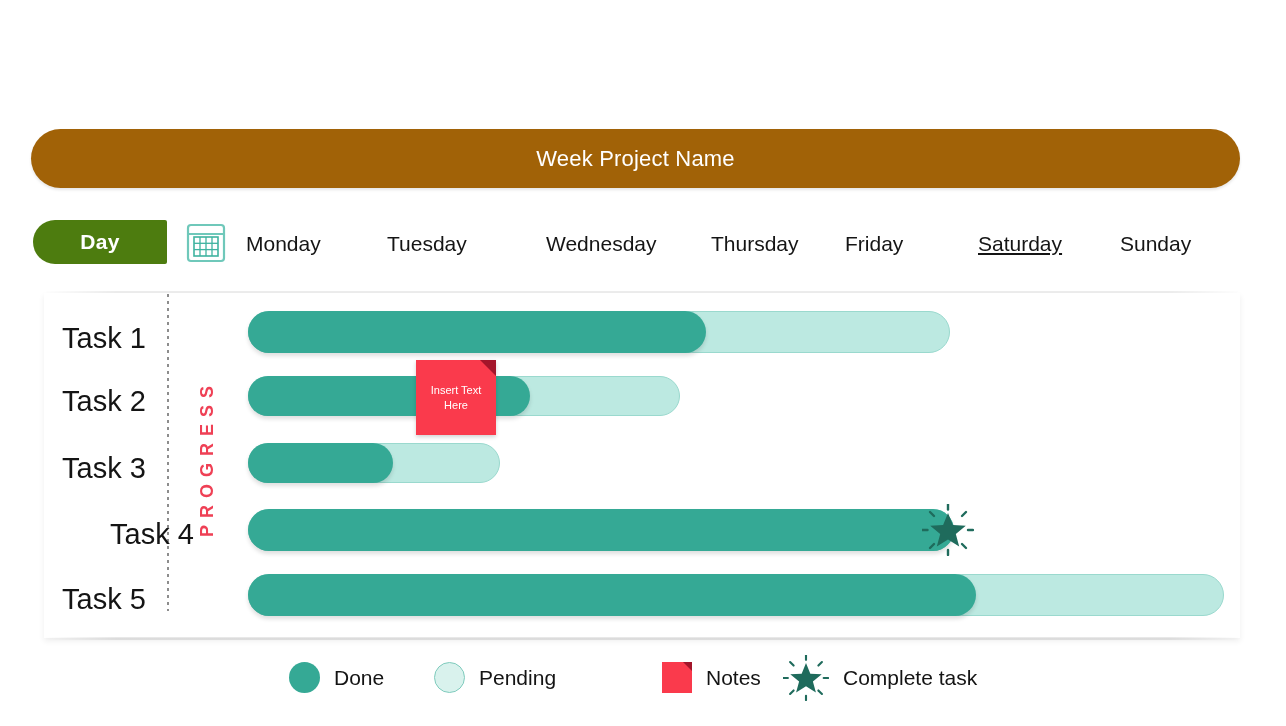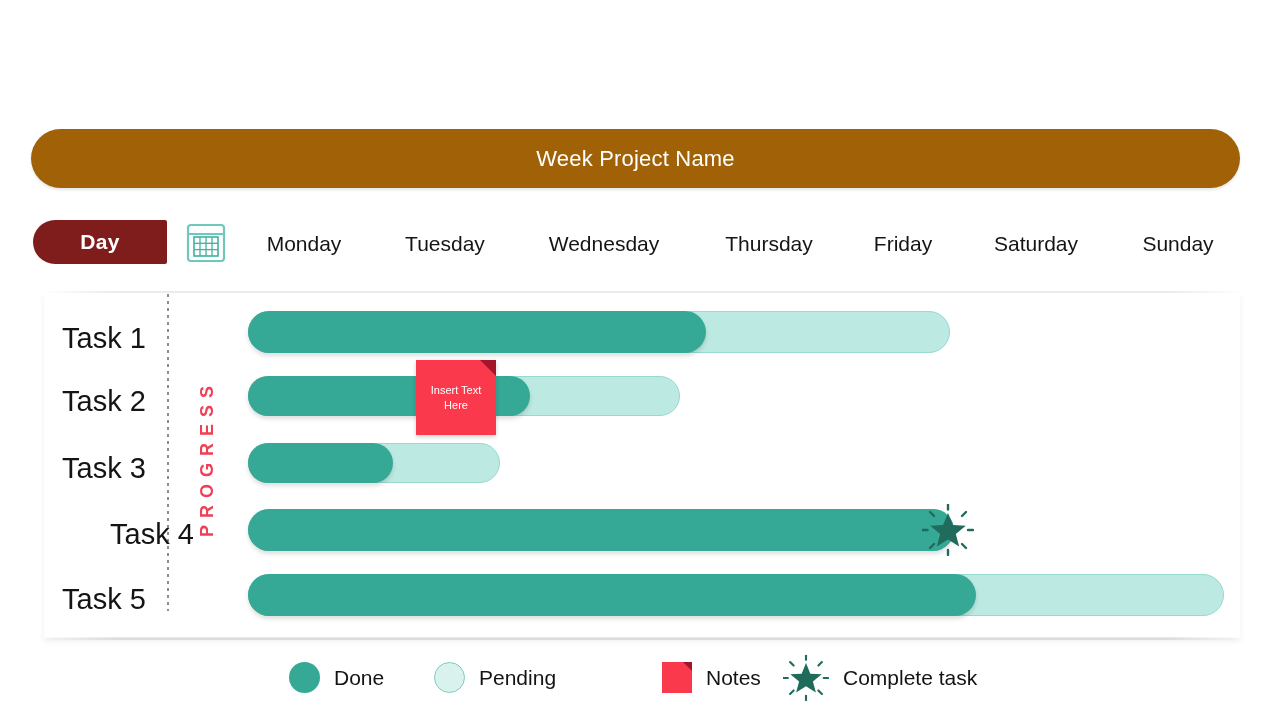--- a/index.html
+++ b/index.html
@@ -66,21 +66,21 @@
     top: 220px;
     width: 1286px;
     height: 48px;
   }
   .day-pill {
     position: absolute;
     left: 33px;
     top: 0px;
     width: 134px;
     height: 44px;
-    background: #7f1d1d;
+    background: #4d7c0f;
     border-top-left-radius: 22px;
     border-bottom-left-radius: 22px;
     border-top-right-radius: 2px;
     border-bottom-right-radius: 2px;
   }
   .day-pill span {
     position: absolute;
     left: 0; right: 0;
     top: 50%;
     transform: translateY(-50%);
@@ -96,21 +96,21 @@
     top: 222px;
     width: 42px;
     height: 42px;
   }
   .weekday {
     position: absolute;
     top: 6px;
     font-size: 21px;
     color: #151515;
     white-space: nowrap;
-    text-align: center;
+    padding-left: 32px;
   }
 
   
   .hdr-rule {
     position: absolute;
     left: 44px;
     top: 291px;
     width: 1196px;
     height: 3px;
     background: linear-gradient(to right, rgba(0,0,0,0.00), rgba(0,0,0,0.07) 6%, rgba(0,0,0,0.07) 94%, rgba(0,0,0,0.00));
@@ -287,21 +287,21 @@
       <line x1="27" y1="15" x2="27" y2="34" stroke="#3FB3A0" stroke-width="1.3"></line>
     </svg>
   </div>
 
   <div id="weekdays-host" style="position: absolute; left: 0px; top: 226px; width: 1286px; height: 44px;">
       <div class="weekday" style="left: 214px; width: 180px;">Monday</div>
       <div class="weekday" style="left: 355px; width: 180px;">Tuesday</div>
       <div class="weekday" style="left: 514px; width: 180px;">Wednesday</div>
       <div class="weekday" style="left: 679px; width: 180px;">Thursday</div>
       <div class="weekday" style="left: 813px; width: 180px;">Friday</div>
-      <div class="weekday" style="left: 946px; width: 180px;">Saturday</div>
+      <div class="weekday" style="left: 946px; width: 180px; text-decoration: underline;">Saturday</div>
       <div class="weekday" style="left: 1088px; width: 180px;">Sunday</div>
     </div>
 
   <div class="hdr-rule"></div>
   <div class="chart-bg"></div>
   <div class="bottom-rule"></div>
 
   <div class="vdots"></div>
 
   <div class="progress-word">

